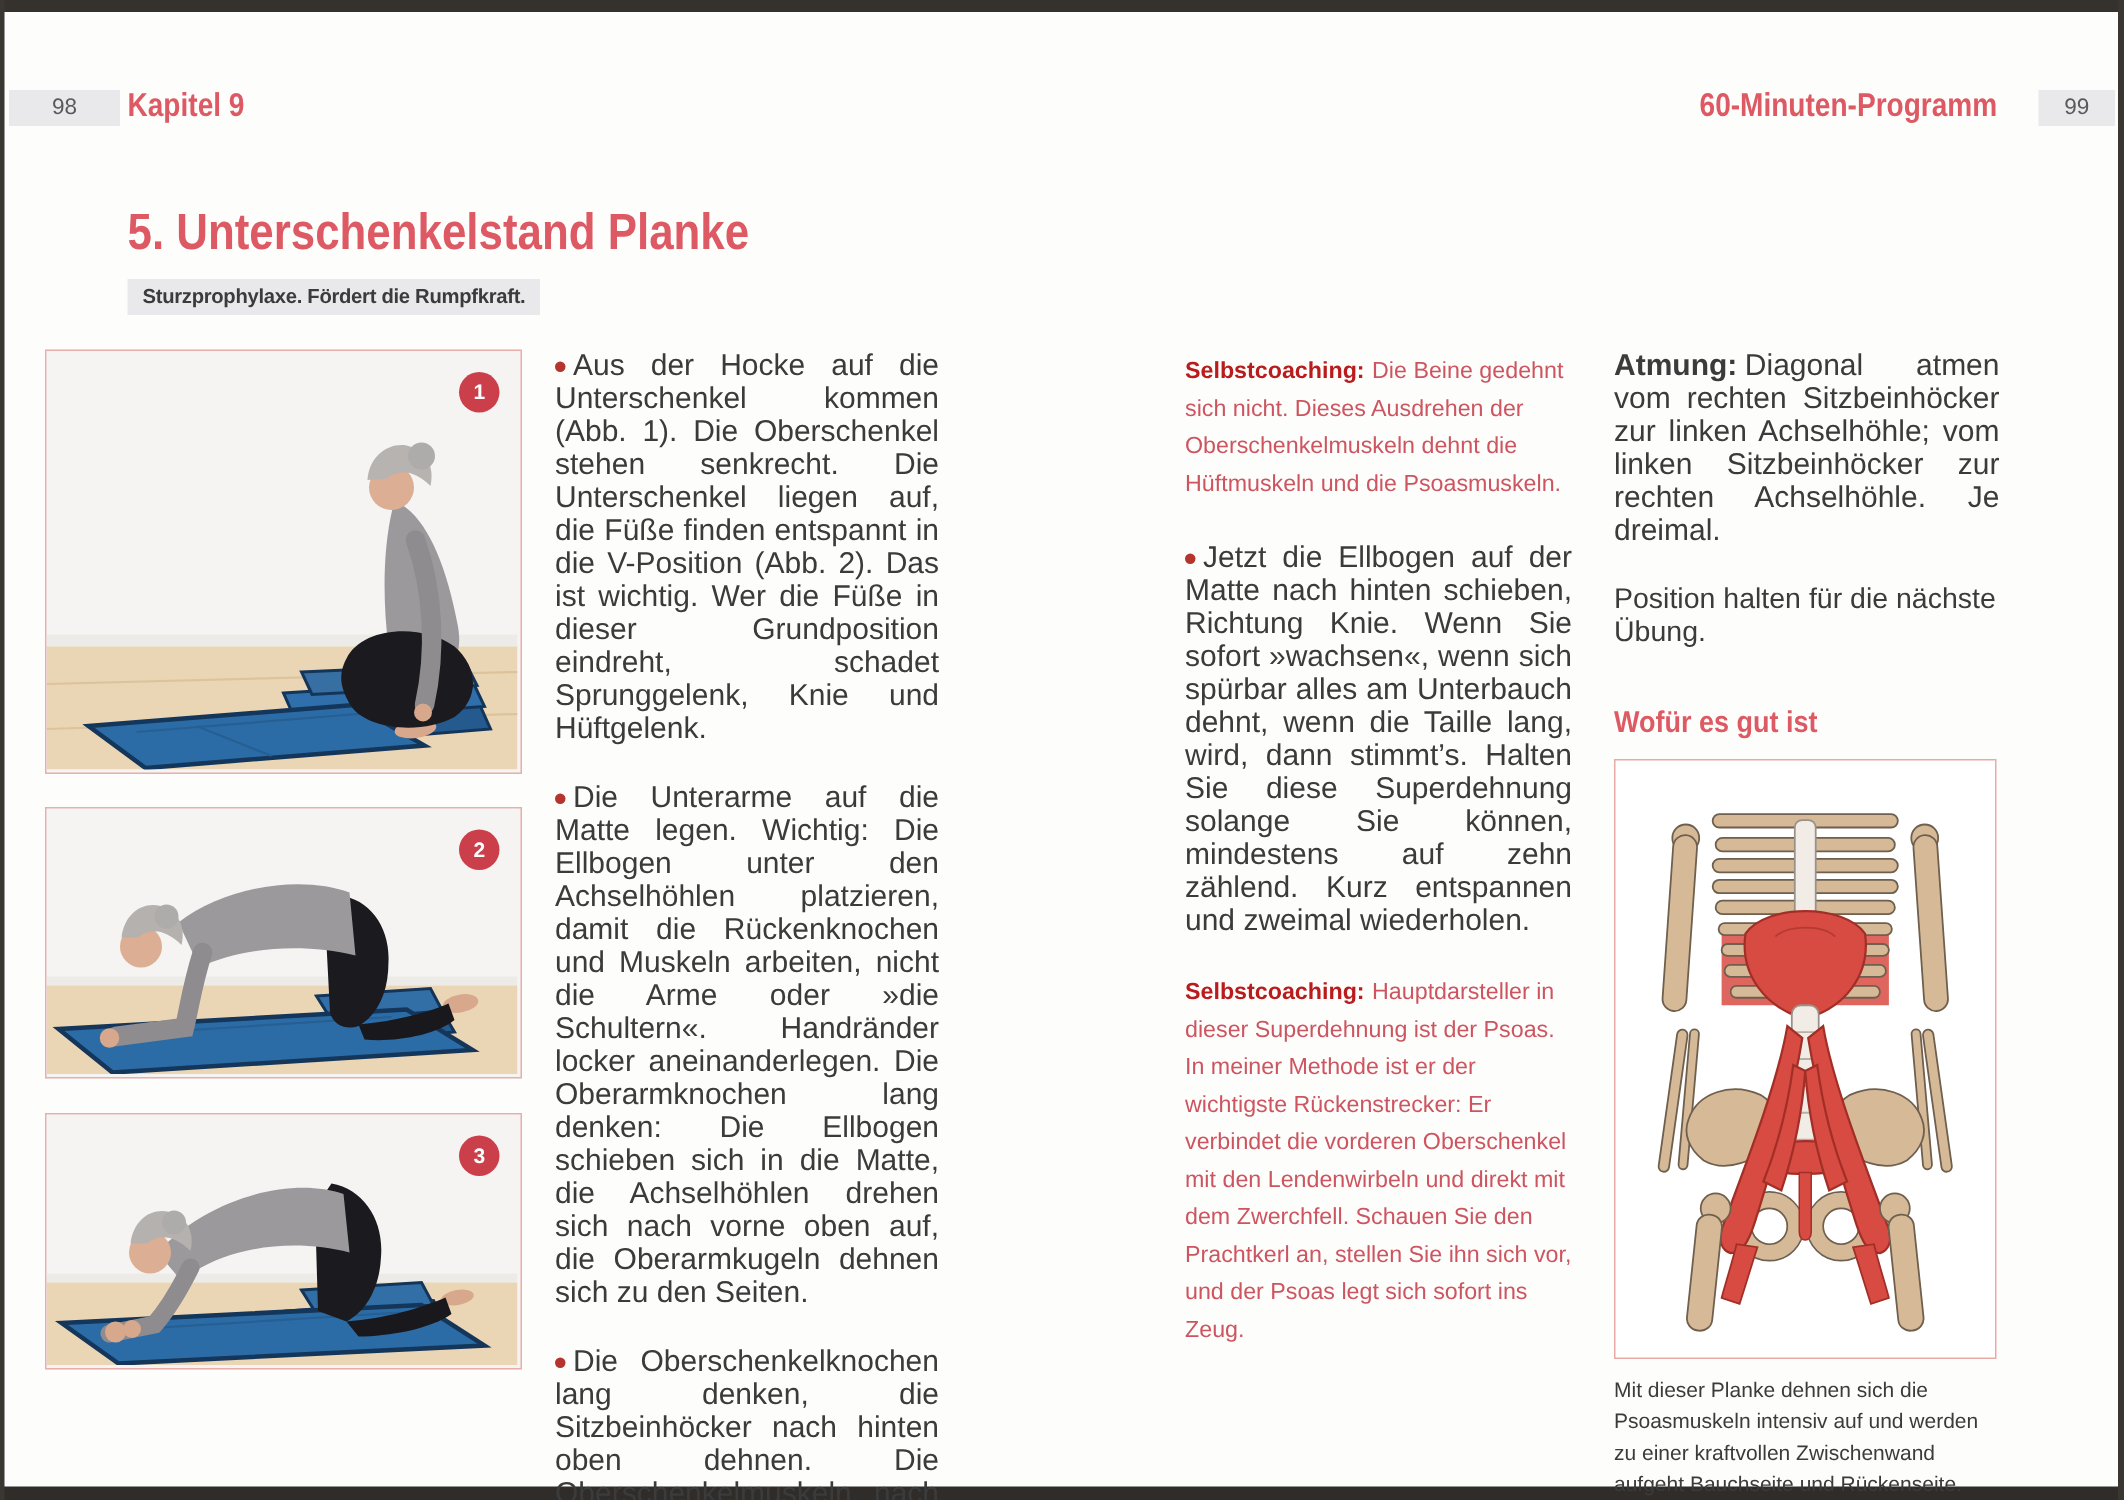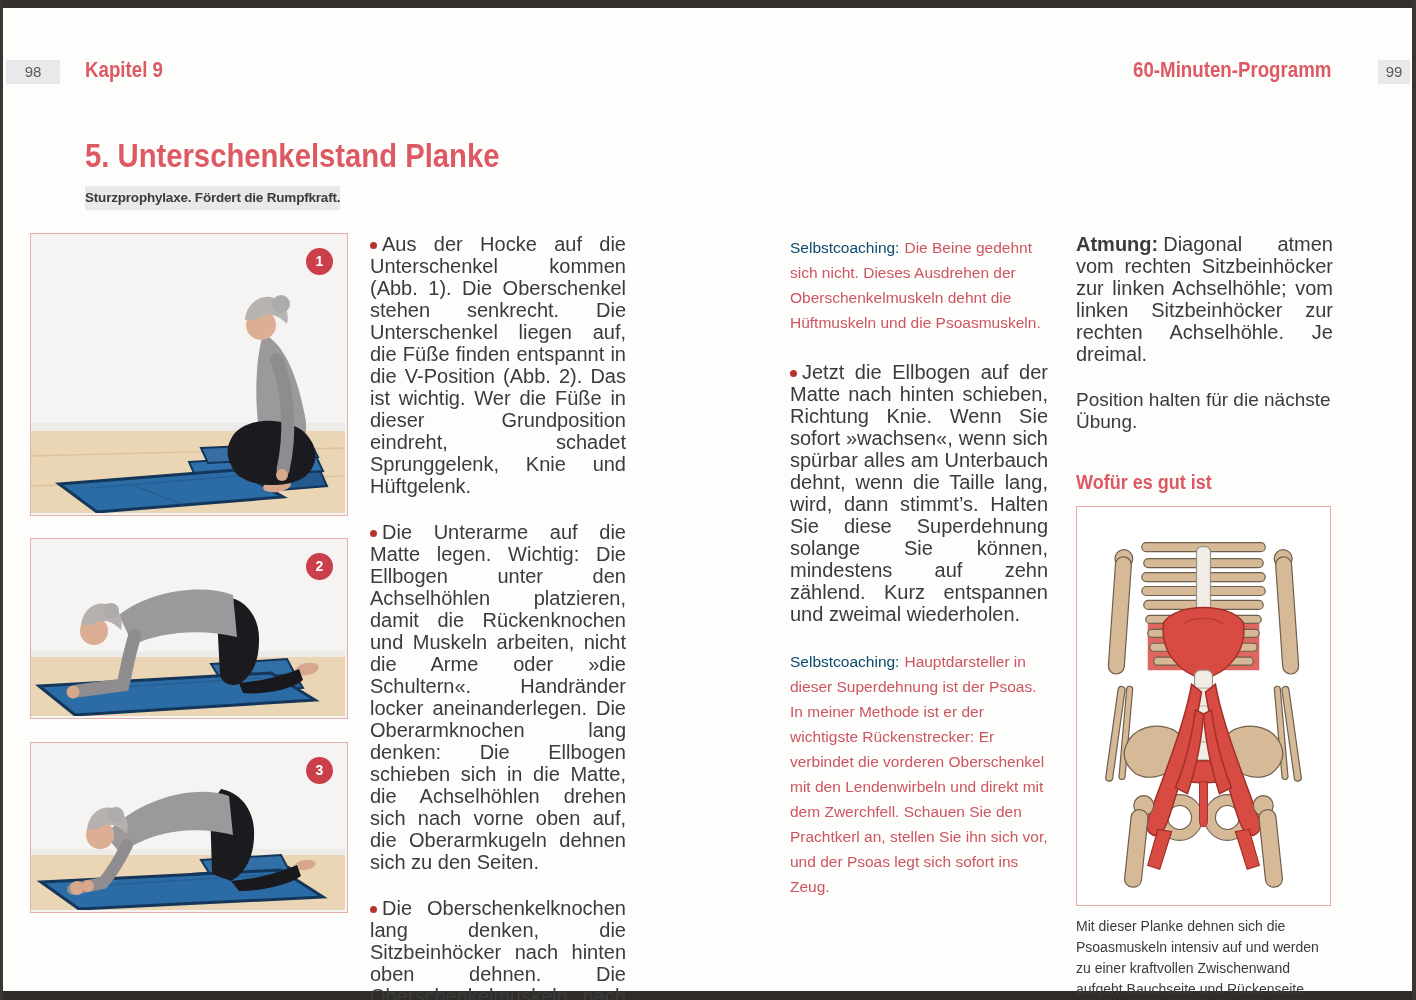--- a/index.html
+++ b/index.html
@@ -7,31 +7,31 @@
   .spread{position:absolute;inset:0;width:1416px;height:1000px;background:#fdfdfc;overflow:hidden;}
 
   
   .edge-top{position:absolute;left:0;top:0;width:1416px;height:8px;background:#35322e;}
   .edge-bottom{position:absolute;left:0;top:991px;width:1416px;height:9px;background:#2f2c29;}
   .edge-left{position:absolute;left:0;top:0;width:3px;height:1000px;background:#3a3733;}
   .edge-right{position:absolute;left:1412px;top:0;width:4px;height:1000px;background:#3a3733;}
 
   .pn-box{position:absolute;top:60px;height:24px;line-height:24px;background:#e9e9ec;
     color:#58595c;font-size:15px;text-align:center;}
-  .pn-left{left:6px;width:54px;}
-  .pn-right{right:6px;width:32px;}
+  .pn-left{left:6px;width:74px;}
+  .pn-right{right:6px;width:51px;}
 
   .running-head{position:absolute;top:57px;font-size:22px;font-weight:bold;color:#dd5a64;
     white-space:nowrap;}
   .running-head.left{left:85px;transform:scaleX(.85);transform-origin:left center;}
   .running-head.right{right:85px;transform:scaleX(.85);transform-origin:right center;}
 
   .title{position:absolute;left:85px;top:136px;margin:0;font-size:34px;font-weight:bold;
     color:#dd5a64;white-space:nowrap;transform:scaleX(.86);transform-origin:left center;}
-  .chip{position:absolute;left:85px;top:186px;height:24px;line-height:24px;padding:0 0;
+  .chip{position:absolute;left:85px;top:186px;height:24px;line-height:24px;padding:0 10px;
     background:#e9e9ec;color:#3b3b3d;font-size:13.5px;font-weight:bold;letter-spacing:-.2px;white-space:nowrap;}
 
   .photo{position:absolute;left:30px;width:316px;margin:0;border:1px solid #e7aeac;
     background:#f5f4f2;overflow:hidden;}
   .photo svg{display:block;}
   .photo1{top:233px;height:281px;}
   .photo2{top:538px;height:179px;}
   .photo3{top:742px;height:169px;}
   .badge{position:absolute;top:14px;right:14px;width:27px;height:27px;border-radius:50%;
     background:#cb3f4b;color:#fff;font-size:14px;font-weight:bold;text-align:center;line-height:27px;}
@@ -39,21 +39,21 @@
   .col{position:absolute;top:233px;color:#3b3b3c;}
   .col1{left:370px;width:256px;}
   .col2{left:790px;width:258px;}
   .col3{left:1076px;width:257px;}
 
   .body-p{margin:0 0 24px 0;font-size:20px;line-height:22px;text-align:justify;
     hyphens:auto;-webkit-hyphens:auto;}
   .dot{display:inline-block;width:7px;height:7px;border-radius:50%;background:#b5342e;
     margin-right:5px;vertical-align:2px;}
   .coach{margin:2px 0 26px 0;font-size:15.5px;line-height:25px;color:#cd5560;text-align:left;}
-  .coach-label{font-weight:normal;color:#0c4a6e;margin-right:5px;}
+  .coach-label{font-weight:bold;color:#b91c1c;margin-right:5px;}
   .atm-label{font-weight:bold;margin-right:5px;}
   .hold{margin:0 0 38px 0;font-size:19px;line-height:22px;}
   .benefit{margin:0 0 12px 0;font-size:20px;font-weight:bold;color:#dd5a64;
     transform:scaleX(.9);transform-origin:left center;white-space:nowrap;}
   .anatomy{margin:0 0 10px 0;width:255px;height:400px;border:1px solid #e7aaa5;
     background:#fff;box-sizing:border-box;padding:10px 11px;}
   .caption{margin:0;font-size:14px;line-height:21px;color:#3b3b3c;text-align:left;}
 </style>
 </head>
 <body>

